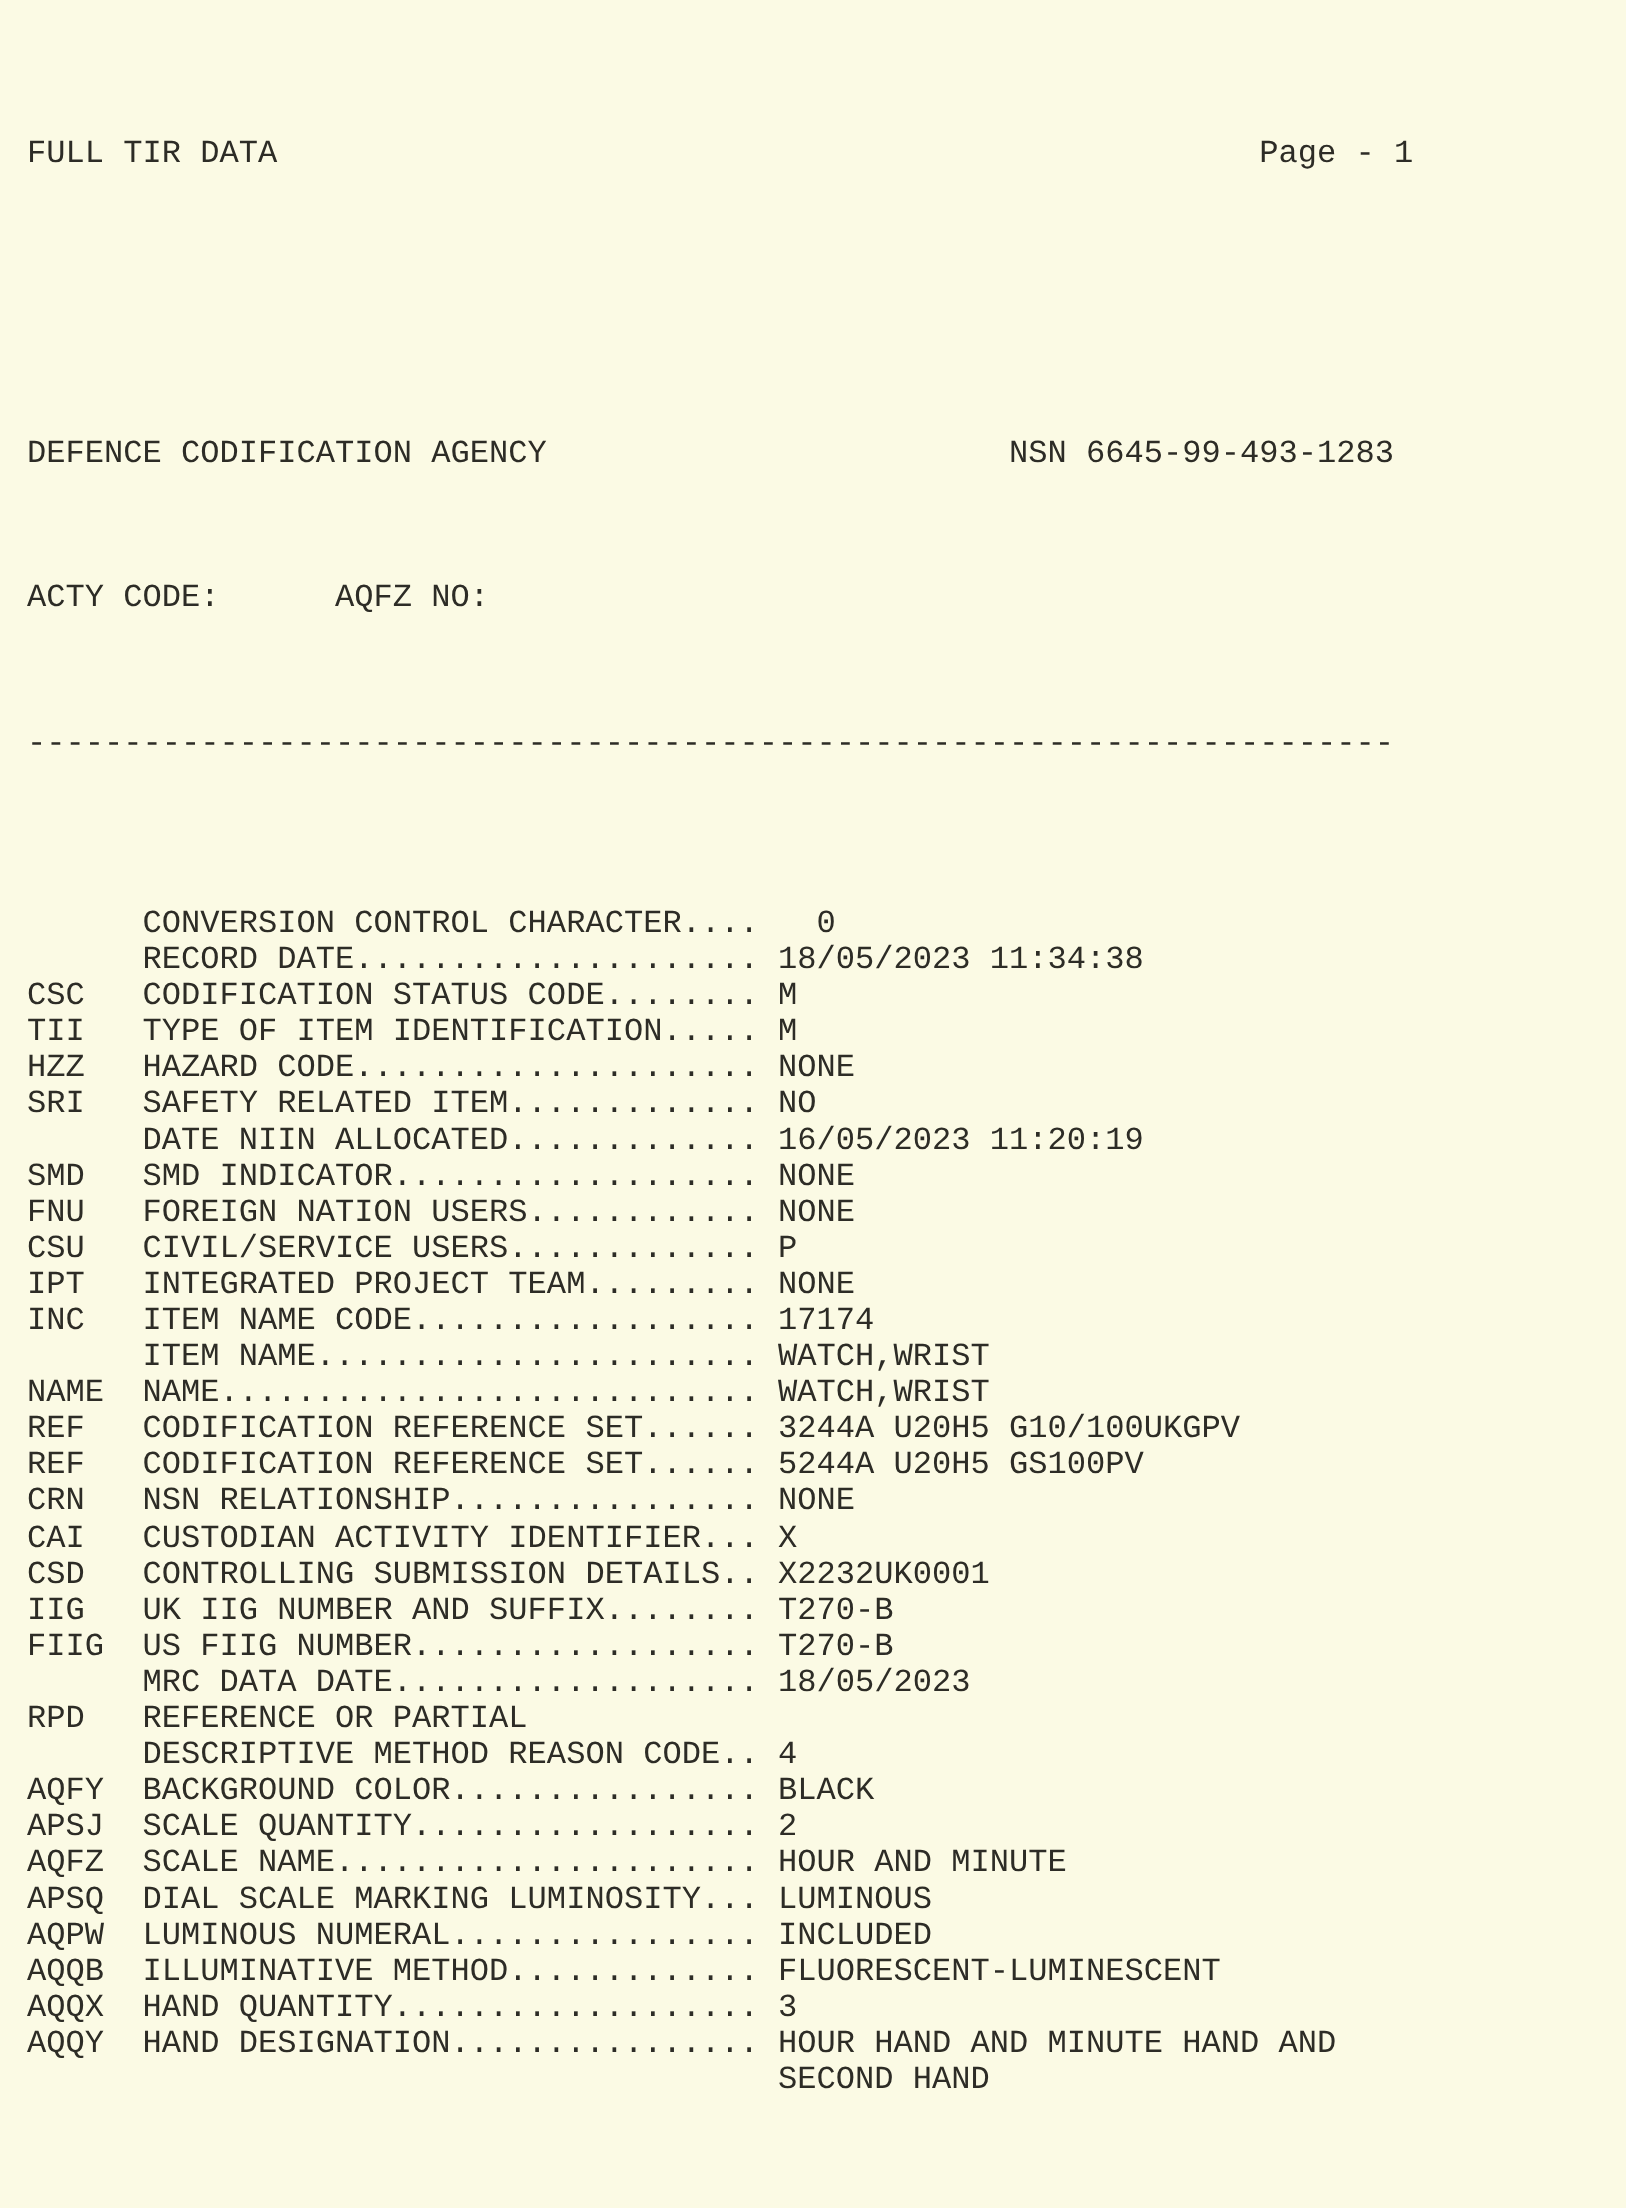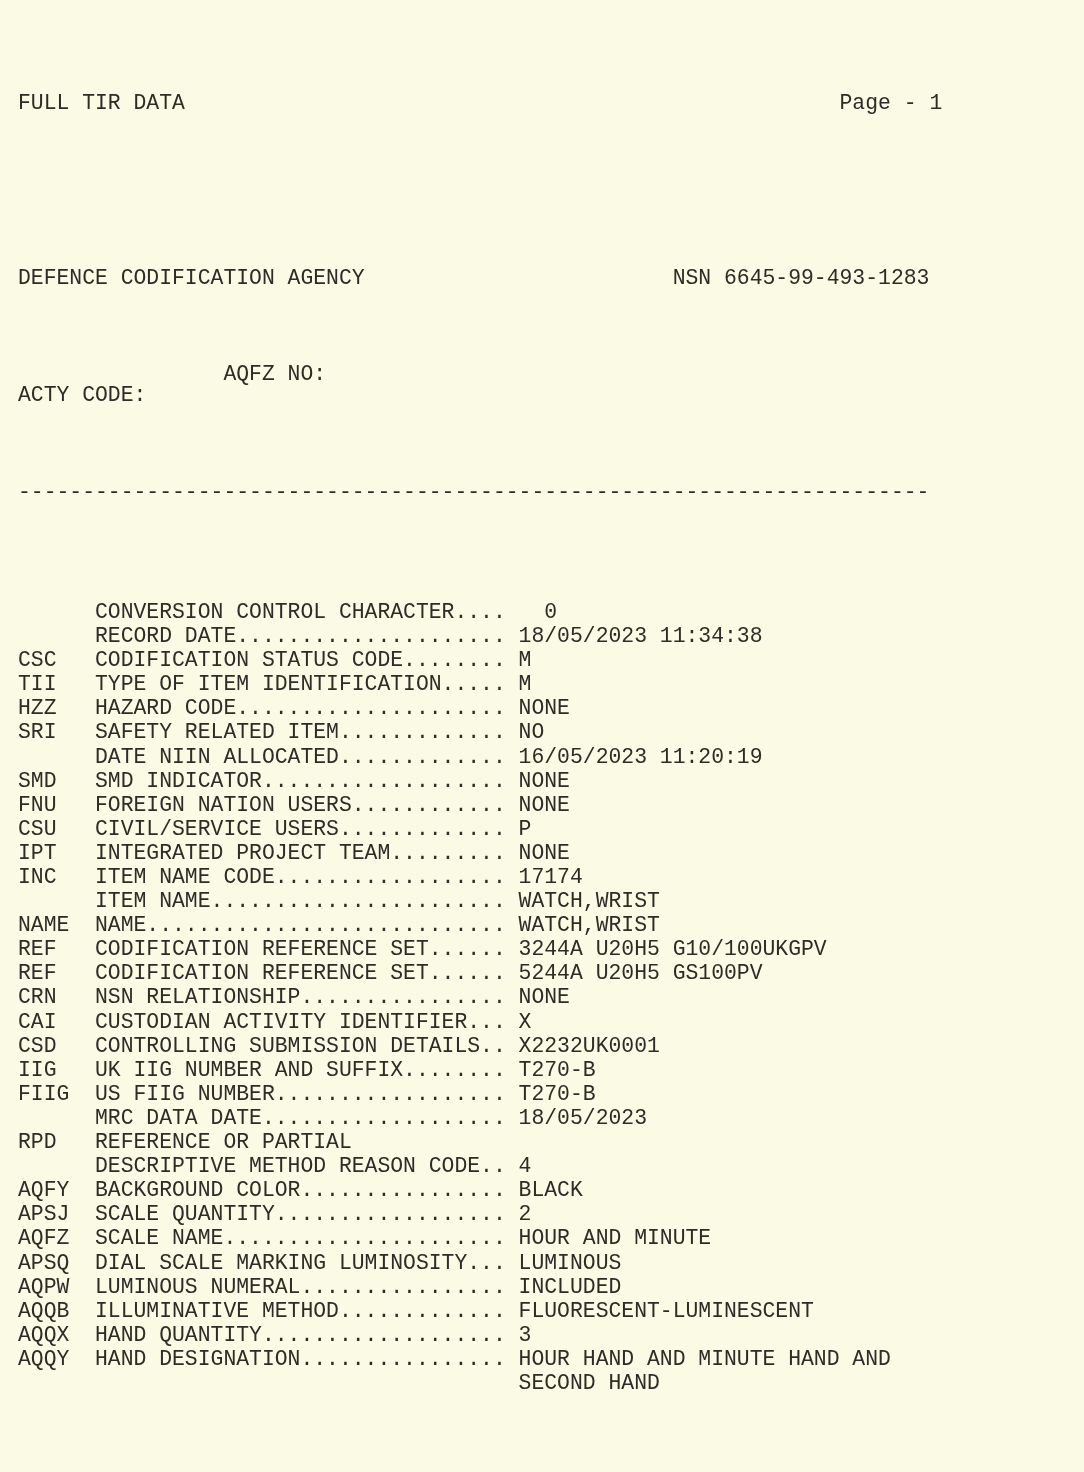--- a/index.html
+++ b/index.html
@@ -17,24 +17,24 @@
     font-size: 21.4px;
     line-height: 24.1px;
     padding: 19px 20px 20px 18px;
     white-space: pre;
     overflow: hidden;
   }
   .line { min-height: 24.1px; }
   .doc span { display: inline-block; vertical-align: top; }
   .w64 { width: 64ch; }
   .w51 { width: 51ch; }
-  .w16 { width: 16ch; margin-top: 21px; }
+  .w16 { width: 16ch; }
   .code  { width: 6ch; }
   .label { width: 33ch; }
-  .agency-line { margin-top: 54px; }   
+  .agency-line { margin-top: 79px; }   
   .records { margin-top: 24.1px; }
 </style>
 </head>
 <body>
 
 <div class="doc">
 
   <div class="line"><span class="w64">FULL TIR DATA</span><span>Page - 1</span></div>
 
 

